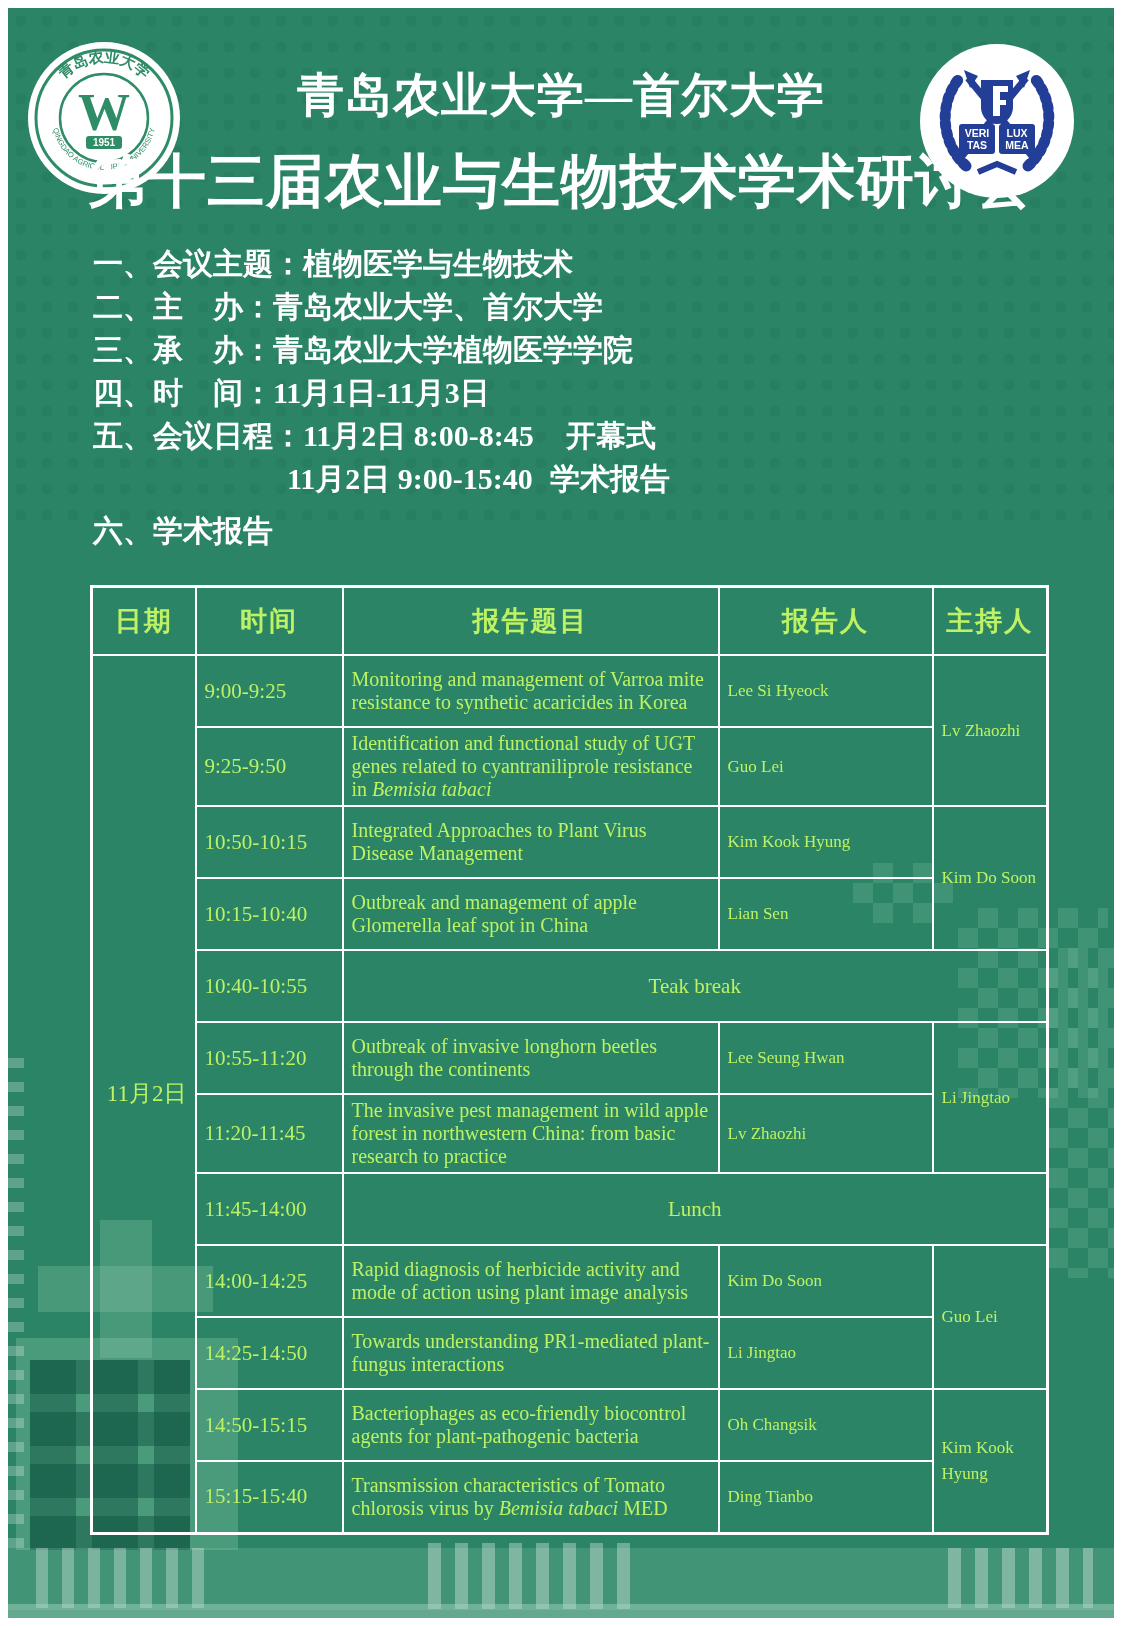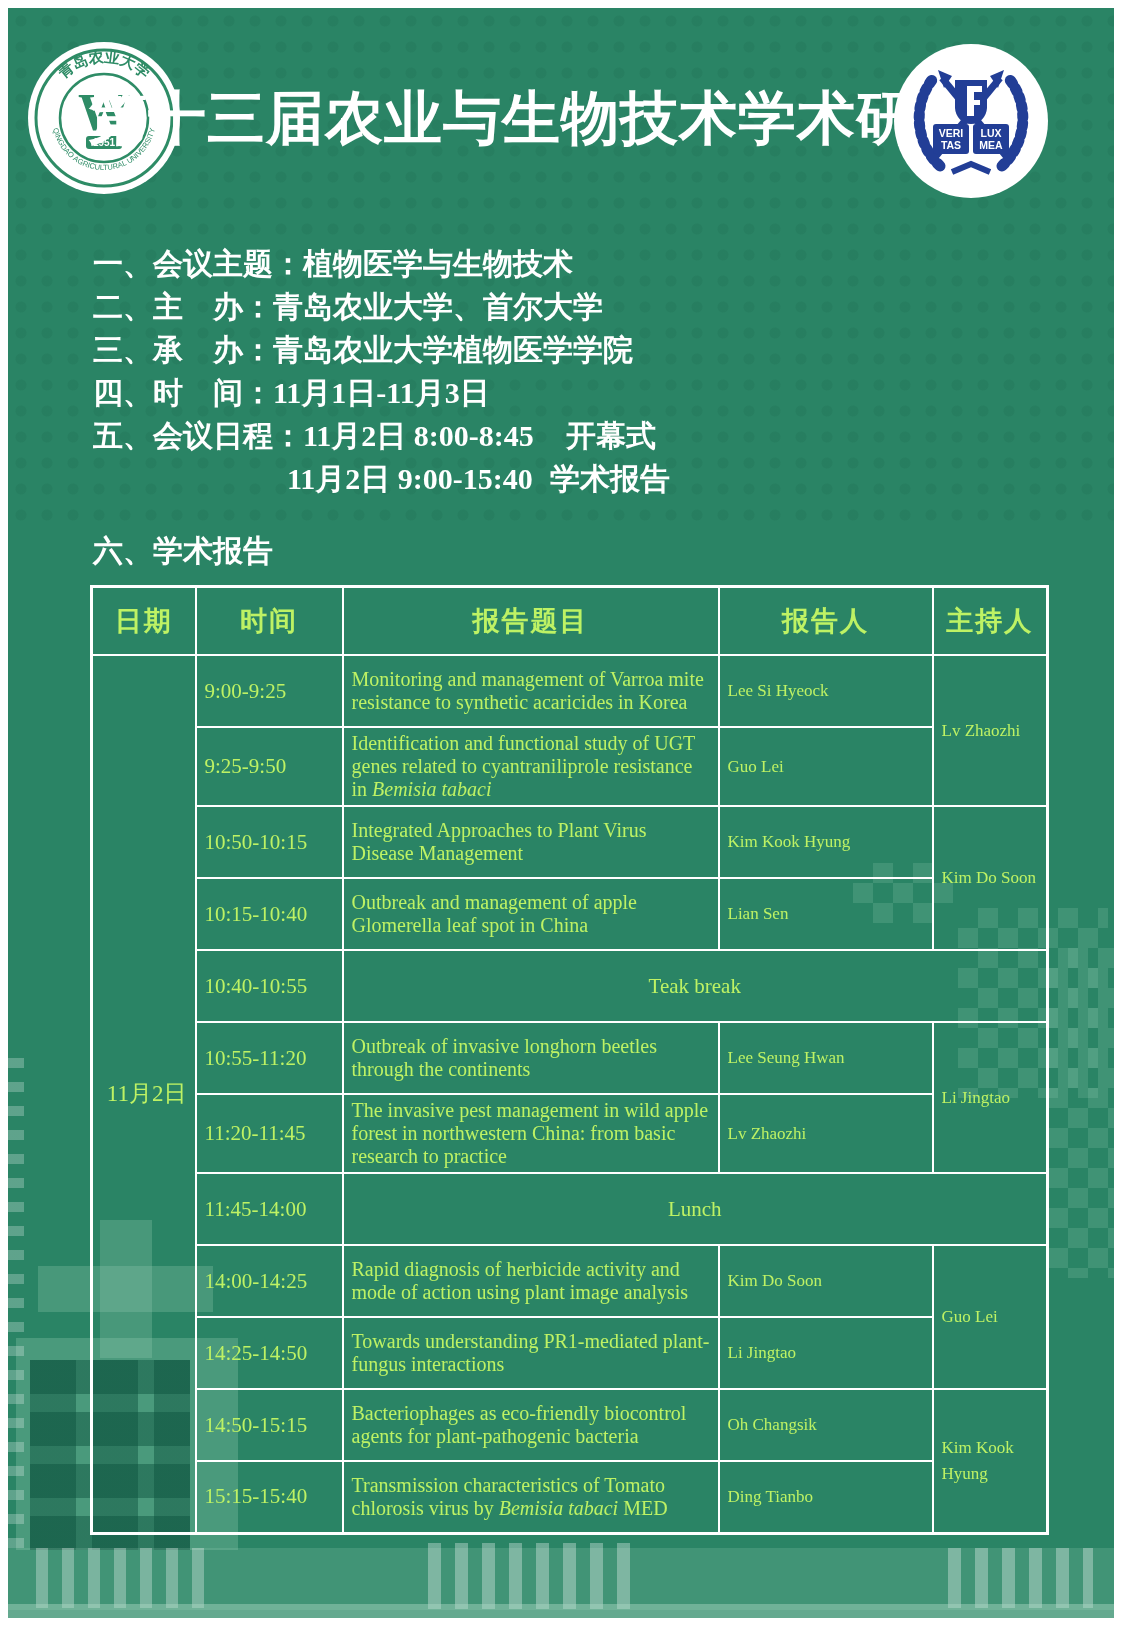--- a/index.html
+++ b/index.html
@@ -50,30 +50,30 @@
   .sk2{left:420px;top:1535px;width:210px;height:66px;background-image:repeating-linear-gradient(90deg,rgba(255,255,255,0.32) 0 13px,transparent 13px 27px);}
   .sk3{left:940px;top:1540px;width:145px;height:60px;background-image:repeating-linear-gradient(90deg,rgba(255,255,255,0.32) 0 13px,transparent 13px 27px);}
   .base-band{left:0;top:1596px;width:1106px;height:14px;background:rgba(170,215,195,0.45);}
   .side-dashes{
     left:0;top:1040px;width:16px;height:500px;
     background-image:repeating-linear-gradient(0deg,rgba(255,255,255,0.25) 0 10px,transparent 10px 24px);
   }
   
   .logo{position:absolute;}
   .logo-qau{left:20px;top:34px;width:152px;height:152px;}
-  .logo-snu{left:886px;top:36px;width:154px;height:154px;}
+  .logo-snu{left:912px;top:36px;width:154px;height:154px;}
   .titles{position:absolute;left:0;right:0;top:56px;text-align:center;}
   .title1{margin:0;font-size:47px;font-weight:700;letter-spacing:1px;}
   .title2{margin:16px 0 0 0;font-size:58px;font-weight:700;letter-spacing:1px;}
   
   .intro{position:absolute;left:85px;top:240px;font-size:30px;font-weight:700;line-height:32px;}
   .intro-item{margin-bottom:11px;white-space:nowrap;}
   .agenda-time{display:inline-block;min-width:263px;}
   .agenda-cont{padding-left:194px;}
-  .section-title{margin-top:40px;}
+  .section-title{margin-top:20px;}
   
   table.schedule{
     position:absolute;left:82px;top:577px;width:956px;
     border-collapse:collapse;table-layout:fixed;
     border:3px solid #ffffff;
   }
   .schedule th,.schedule td{
     border:2px solid #ffffff;
     color:#bef264;
     font-weight:400;
@@ -126,20 +126,21 @@
       <text fill="#2E8C66" font-size="7.5" font-family="'Liberation Sans',sans-serif">
         <textPath href="#qau-arc-bot" startOffset="50%" text-anchor="middle">QINGDAO AGRICULTURAL UNIVERSITY</textPath>
       </text>
       <text x="76" y="88" text-anchor="middle" fill="#2E8C66" font-size="52" font-weight="bold" font-family="'Liberation Serif',serif">W</text>
       <rect x="58" y="94" width="36" height="13" rx="3" fill="#2E8C66"></rect>
       <text x="76" y="104" text-anchor="middle" fill="#ffffff" font-size="10" font-weight="bold" font-family="'Liberation Sans',sans-serif">1951</text>
     </svg>
   </div>
 
   <div class="titles">
+    <h1 class="title1">青岛农业大学—首尔大学</h1>
     <h1 class="title2">第十三届农业与生物技术学术研讨会</h1>
   </div>
 
   <div class="logo logo-snu">
     <svg viewBox="0 0 154 154" width="154" height="154" aria-hidden="true">
       <circle cx="77" cy="77" r="77" fill="#ffffff"></circle>
 
       <line x1="48" y1="34" x2="112" y2="112" stroke="#223E96" stroke-width="7"></line>
       <line x1="106" y1="34" x2="42" y2="112" stroke="#223E96" stroke-width="7"></line>
       <polygon points="44,26 58,32 50,44" fill="#223E96"></polygon>

